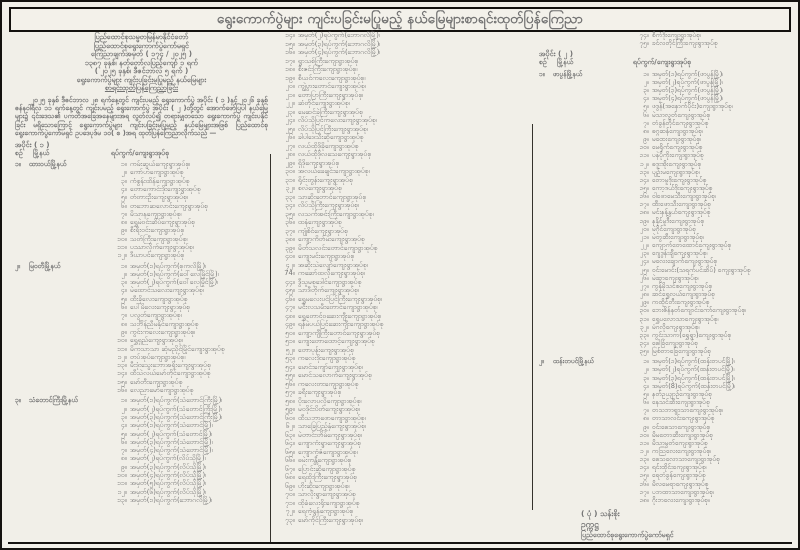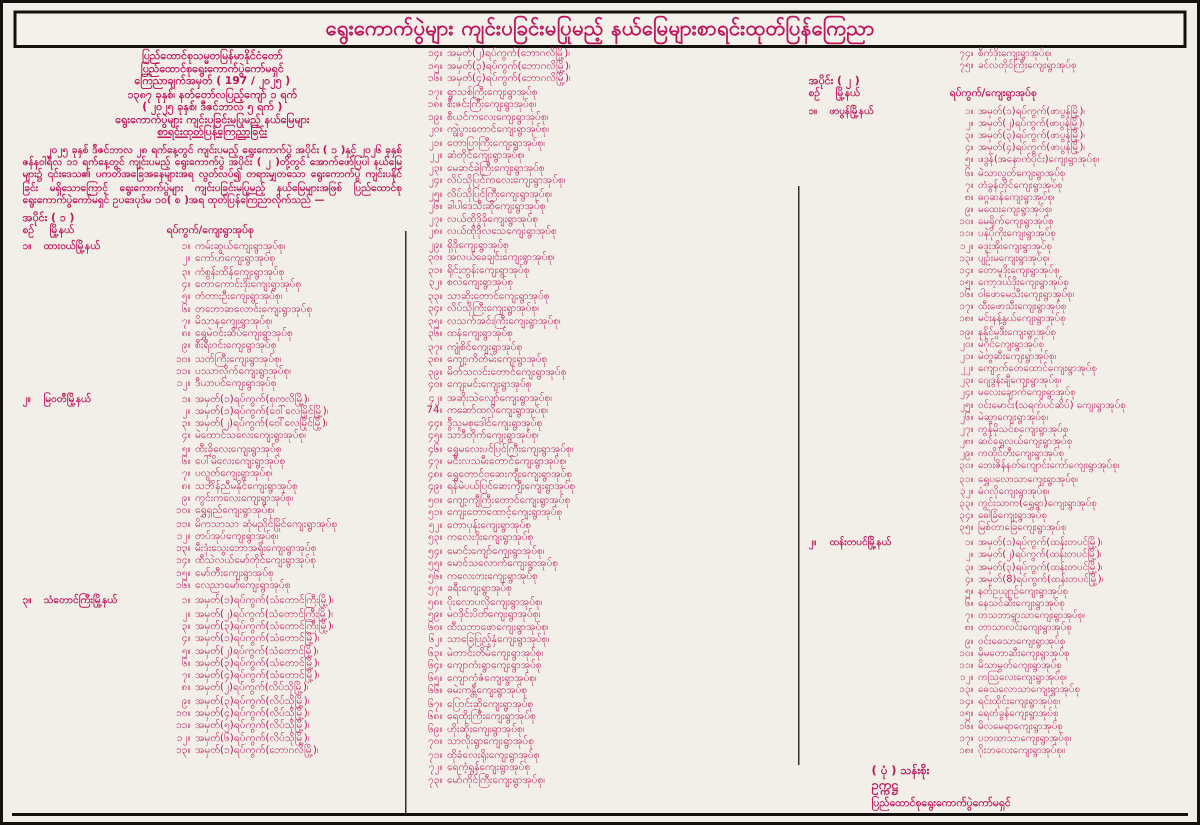--- a/index.html
+++ b/index.html
@@ -1,17 +1,17 @@
 <!DOCTYPE html>
 <html><head>
 <meta charset="utf-8">
 <style>
   html,body{margin:0;padding:0;background:#c9c6c0;}
   .page{position:relative;width:800px;height:550px;box-sizing:border-box;background:#f1efe8;
-        border:2px solid #14120f;overflow:hidden;color:#be185d;
+        border:2px solid #14120f;overflow:hidden;color:#737373;
         font-family:"DejaVu Sans",sans-serif;}
   .banner{position:absolute;left:7px;top:5px;right:7px;height:21px;border:2px solid #14120f;
           background:#f3f1ea;display:flex;align-items:center;justify-content:center;
           font-weight:bold;font-size:13.5px;letter-spacing:.2px;}
   .colA{position:absolute;left:13px;top:31px;width:253px;}
   .colB{position:absolute;left:277px;top:29px;width:248px;}
   .colC{position:absolute;left:537px;top:29px;width:253px;}
   .masthead{text-align:center;font-weight:bold;font-size:7.2px;line-height:8.5px;}
   .masthead .subject-underline{text-decoration:underline;}
   .preamble{margin:3px 0 0 0;font-size:6.8px;line-height:8.4px;text-align:justify;
@@ -49,21 +49,21 @@
 <div class="page">
 
   <div class="banner">
     <span>ရွေးကောက်ပွဲများ ကျင်းပခြင်းမပြုမည့် နယ်မြေများစာရင်းထုတ်ပြန်ကြေညာ</span>
   </div>
 
   <div class="colA">
     <div class="masthead">
       <div>ပြည်ထောင်စုသမ္မတမြန်မာနိုင်ငံတော်</div>
       <div>ပြည်ထောင်စုရွေးကောက်ပွဲကော်မရှင်</div>
-      <div>ကြေညာချက်အမှတ် ( 197 / ၂၀၂၅ )</div>
+      <div>ကြေညာချက်အမှတ် ( ၁၇၄ / ၂၀၂၅ )</div>
       <div>၁၃၈၇ ခုနှစ်၊ နတ်တော်လပြည့်ကျော် ၁ ရက်</div>
       <div>( ၂၀၂၅ ခုနှစ်၊ ဒီဇင်ဘာလ ၅ ရက် )</div>
       <div>ရွေးကောက်ပွဲများ ကျင်းပခြင်းမပြုမည့် နယ်မြေများ</div>
       <div class="subject-underline">စာရင်းထုတ်ပြန်ကြေညာခြင်း</div>
     </div>
     <p class="preamble">၂၀၂၅ ခုနှစ် ဒီဇင်ဘာလ ၂၈ ရက်နေ့တွင် ကျင်းပမည့် ရွေးကောက်ပွဲ အပိုင်း ( ၁ )နှင့် ၂၀၂၆ ခုနှစ် ဇန်နဝါရီလ ၁၁ ရက်နေ့တွင် ကျင်းပမည့် ရွေးကောက်ပွဲ အပိုင်း ( ၂ )တို့တွင် အောက်ဖော်ပြပါ နယ်မြေများ၌ ၎င်းဒေသ၏ ပကတိအခြေအနေများအရ လွတ်လပ်၍ တရားမျှတသော ရွေးကောက်ပွဲ ကျင်းပနိုင်ခြင်း မရှိသောကြောင့် ရွေးကောက်ပွဲများ ကျင်းပခြင်းမပြုမည့် နယ်မြေများအဖြစ် ပြည်ထောင်စုရွေးကောက်ပွဲကော်မရှင် ဥပဒေပုဒ်မ ၁၀( စ )အရ ထုတ်ပြန်ကြေညာလိုက်သည် —</p>
     <div class="part-label">အပိုင်း ( ၁ )</div>
     <div class="thead">
       <span class="th-no">စဉ်</span>
       <span class="th-tw">မြို့နယ်</span>

